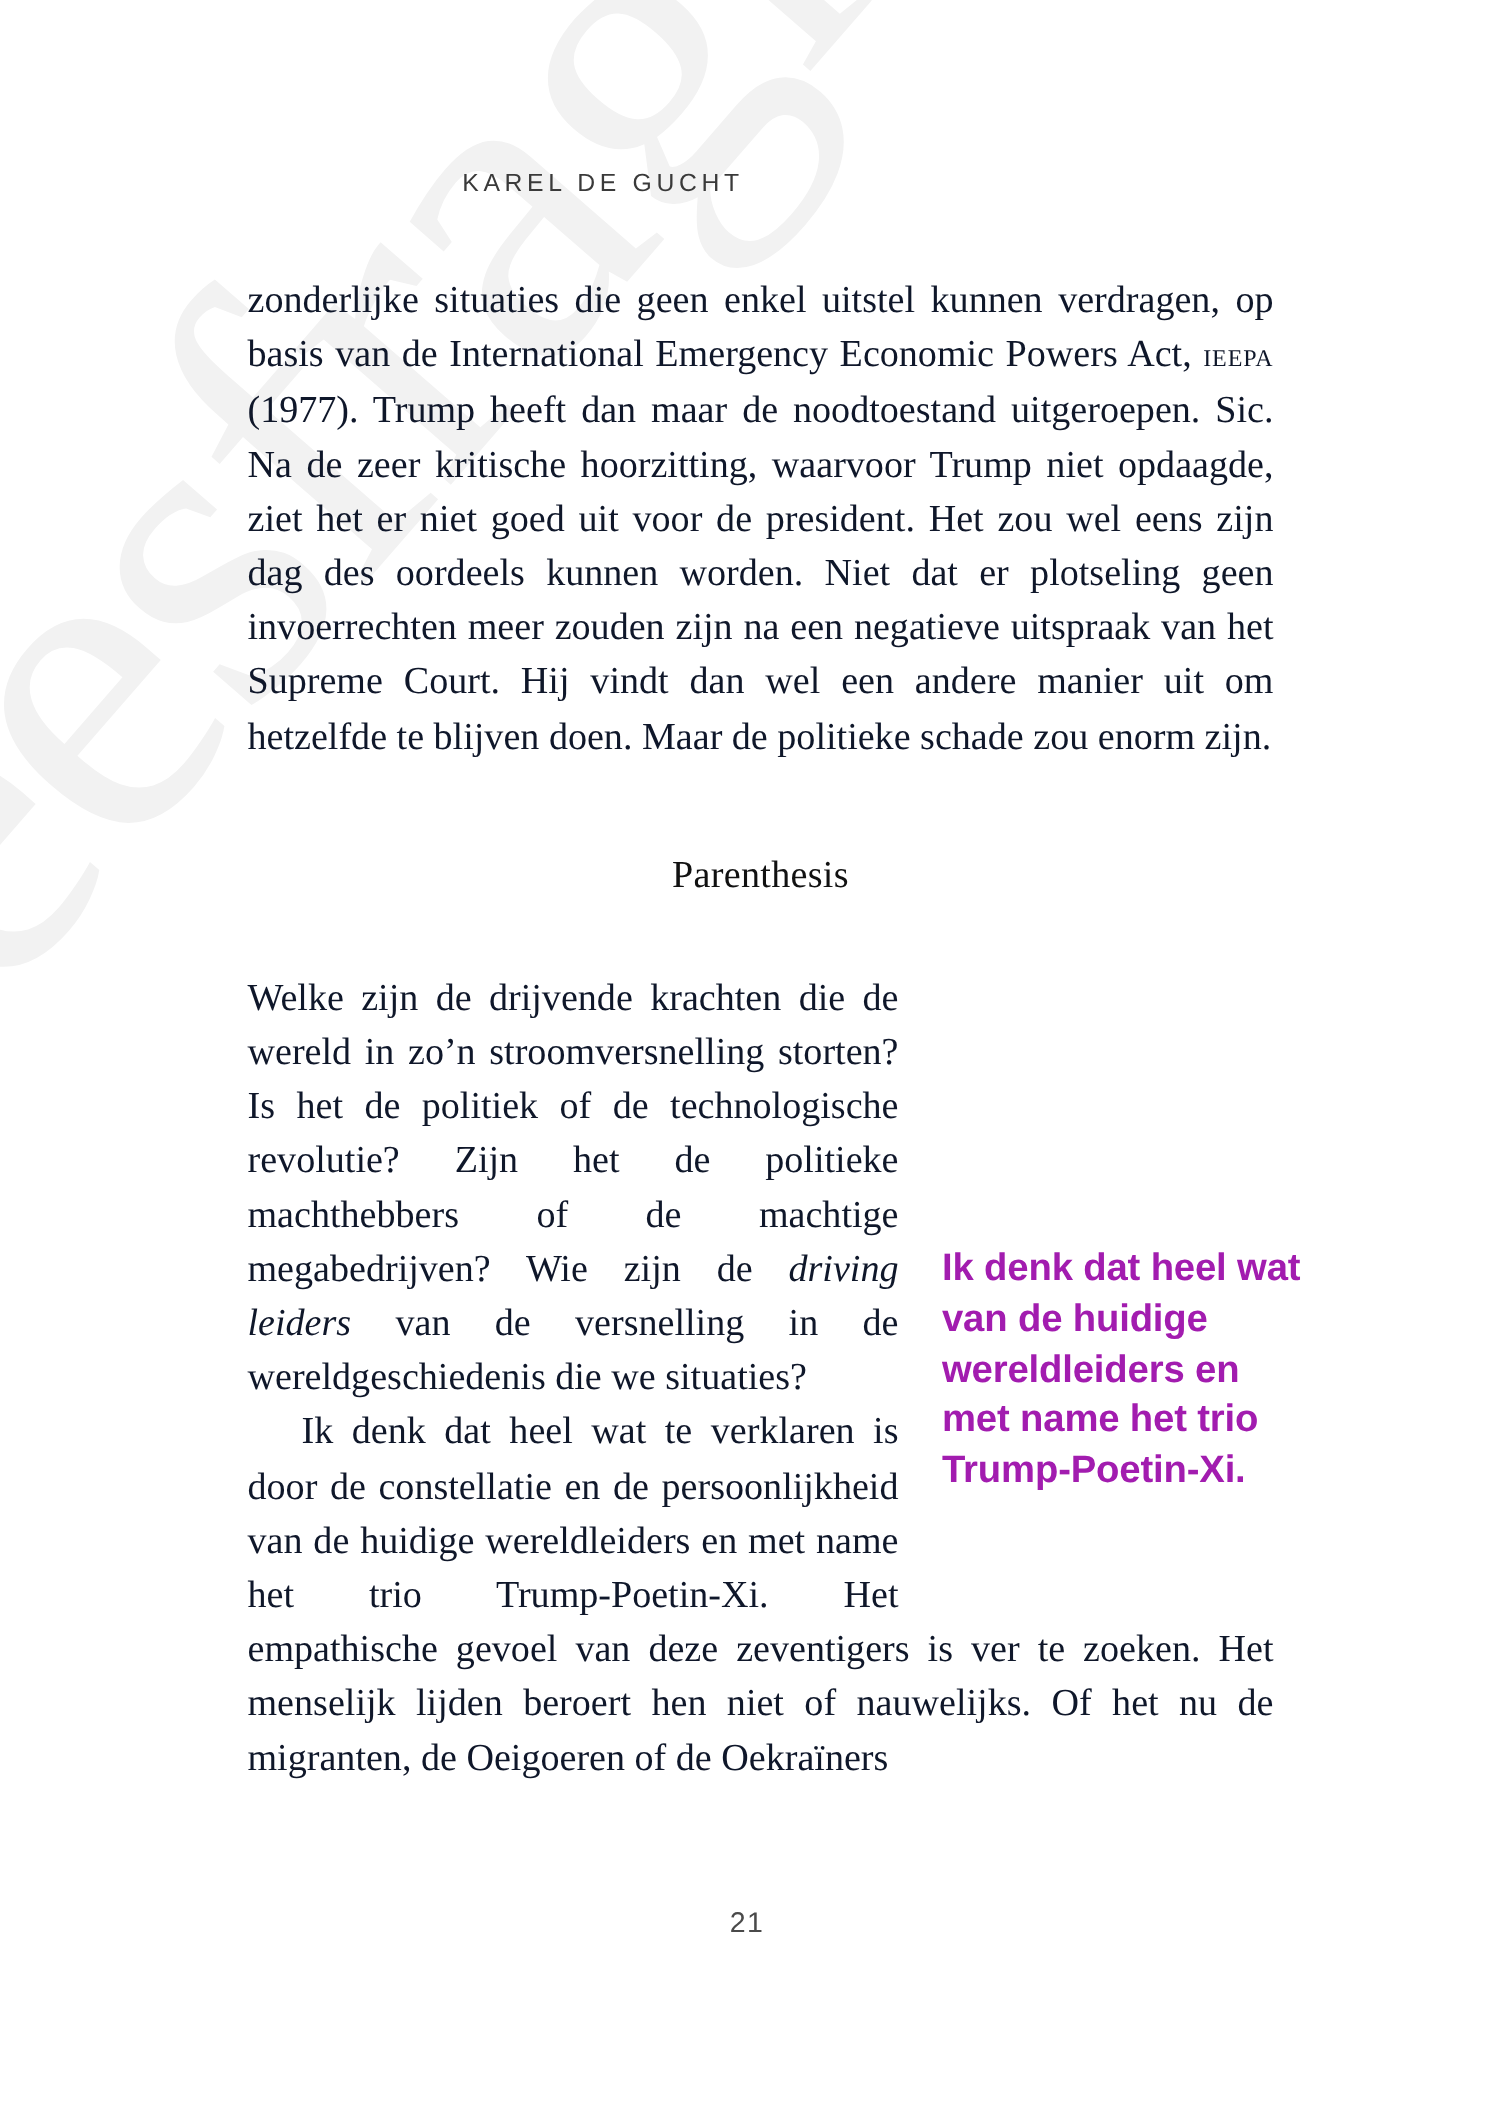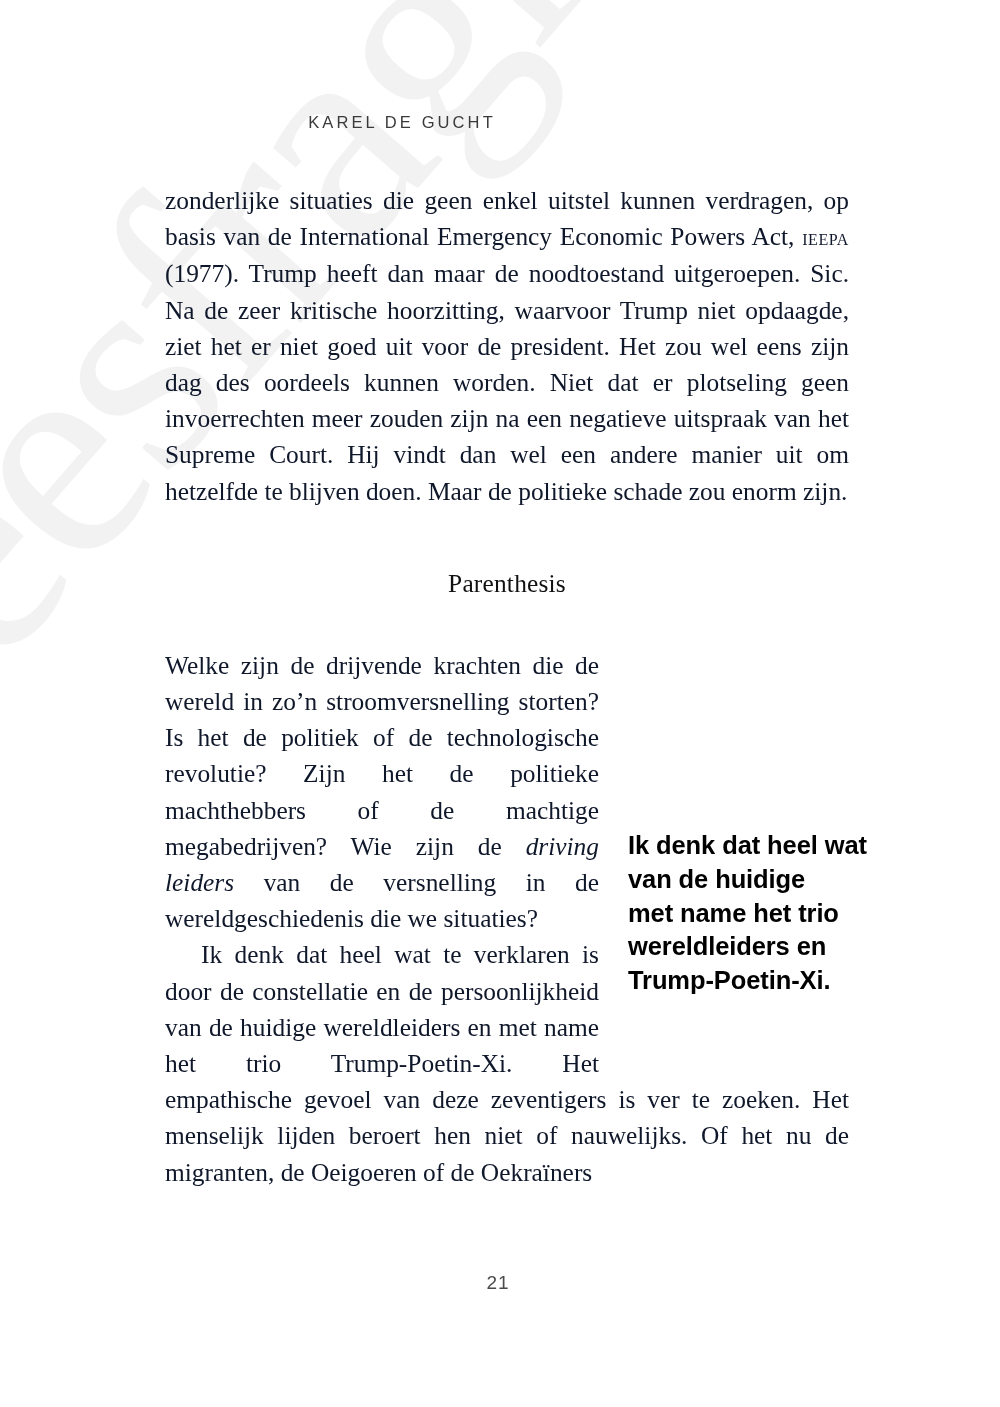--- a/index.html
+++ b/index.html
@@ -114,21 +114,21 @@
   .pullquote {
     position: absolute;
     left: 628px;
     top: 829px;
     width: 256px;
     z-index: 4;
     font-family: "Liberation Sans", "DejaVu Sans", sans-serif;
     font-weight: bold;
     font-size: 25.5px;
     line-height: 33.8px;
-    color: #000000;
+    color: #a21caf;
     letter-spacing: -0.1px;
   }
   .pullquote .pq-line { display: block; white-space: nowrap; }
 
   
   .folio {
     position: absolute;
     left: 0;
     top: 1272px;
     width: 996px;
@@ -167,20 +167,20 @@
       <p class="body"><span>Welke zijn de drijvende krachten die de wereld in zo’n stroomversnelling storten? Is het de politiek of de tech­nologische revolutie? Zijn het de politieke machthebbers of de machtige megabedrijven? Wie zijn de </span><em>driving leiders</em><span> van de ver­snelling in de wereldgeschiedenis die we situaties?</span></p>
 
       <p class="body indent-first">Ik denk dat heel wat te verklaren is door de constellatie en de per­soonlijkheid van de huidige wereld­leiders en met name het trio Trump-Poetin-Xi. Het empathische gevoel van deze zeventigers is ver te zoe­ken. Het menselijk lijden beroert hen niet of nauwelijks. Of het nu de migranten, de Oeigoeren of de Oekraïners</p>
     </div>
 
   </div>
 
   <div class="pullquote">
     <span class="pq-line">Ik denk dat heel wat</span>
     <span class="pq-line">van de huidige</span>
+    <span class="pq-line">wereldleiders en</span>
     <span class="pq-line">met name het trio</span>
-    <span class="pq-line">wereldleiders en</span>
     <span class="pq-line">Trump-Poetin-Xi.</span>
   </div>
 
   <div class="folio">21</div>
 
 </div>
 
 </body></html>

